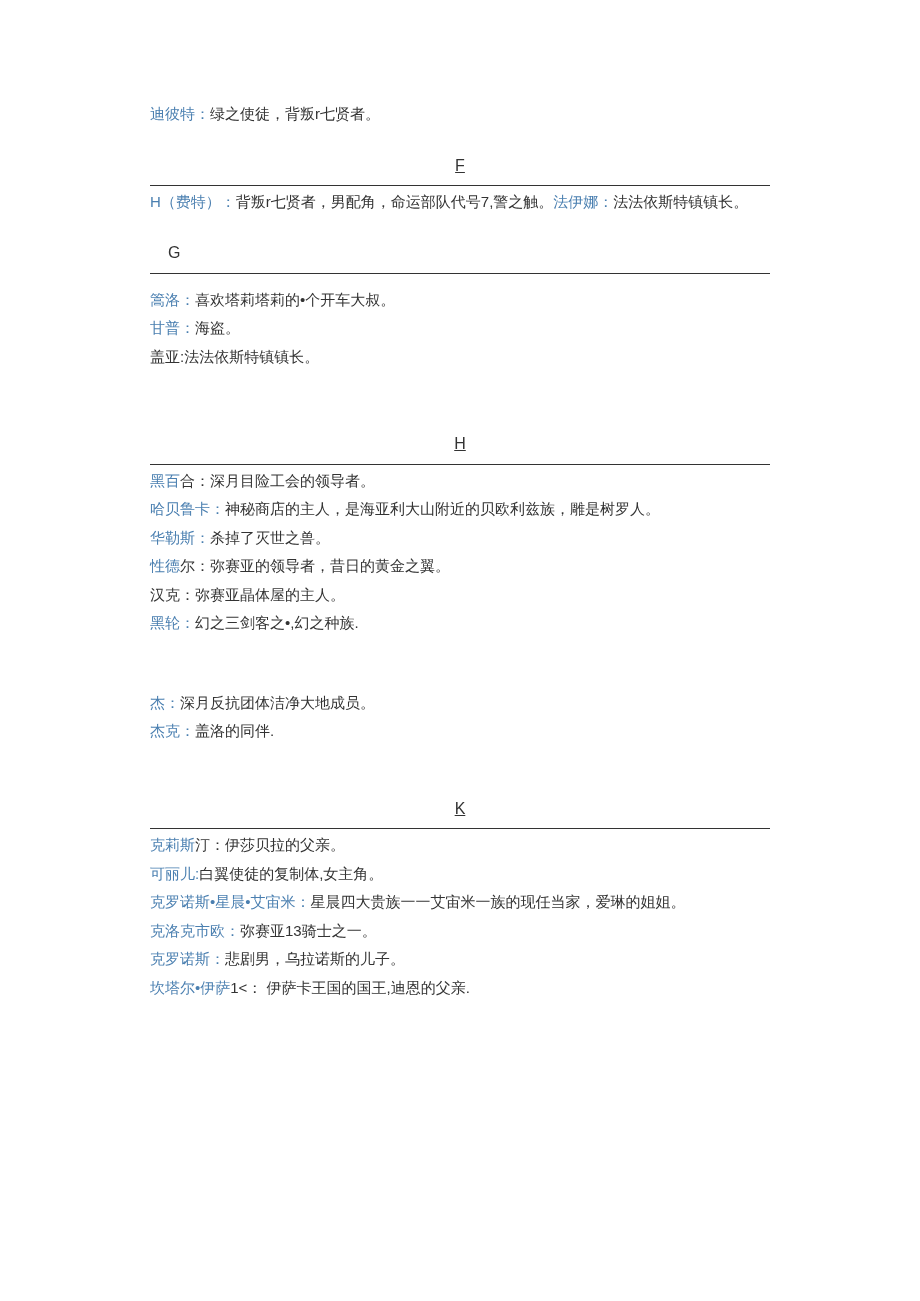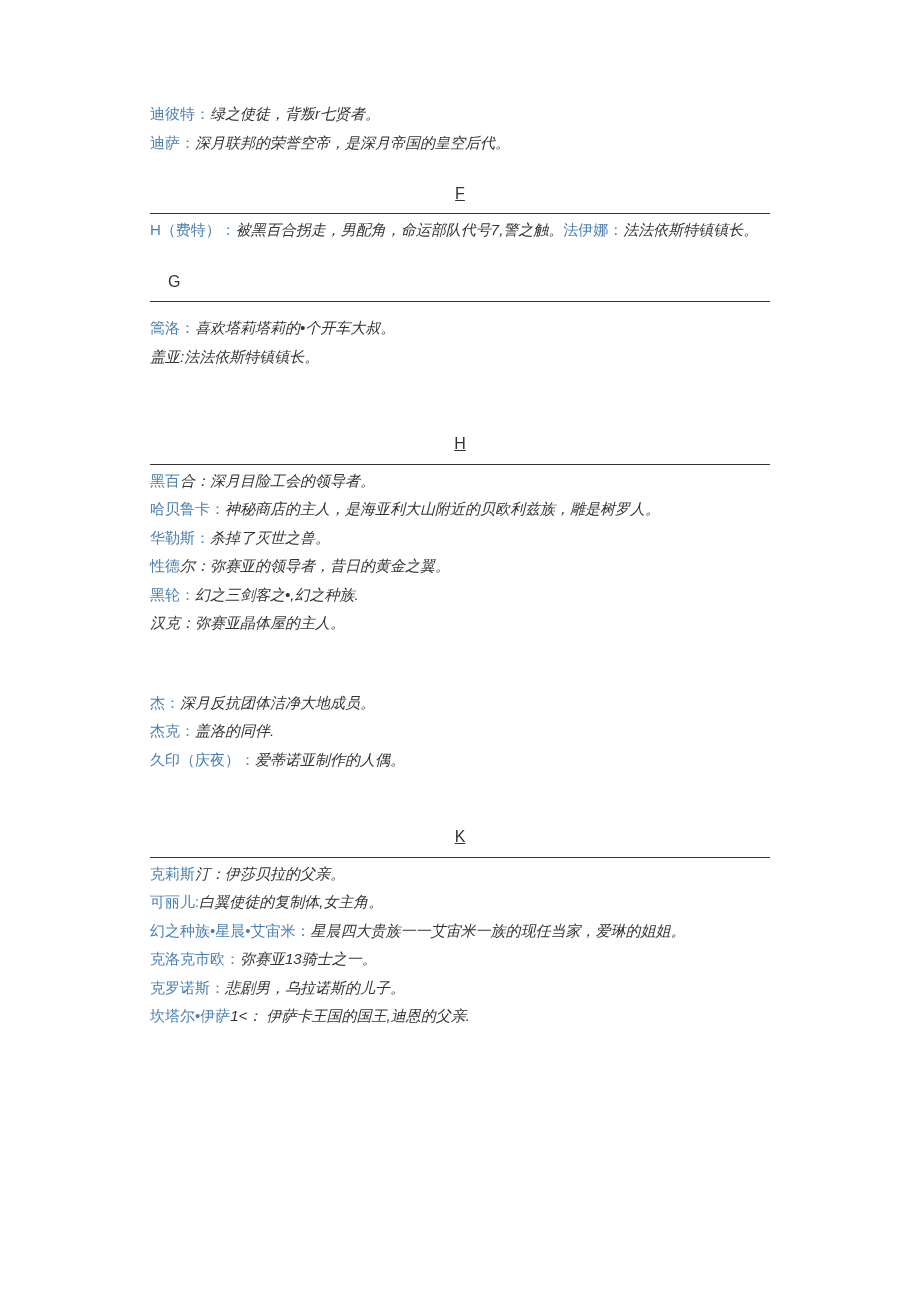--- a/index.html
+++ b/index.html
@@ -7,21 +7,21 @@
       font-family: "Microsoft YaHei", "SimSun", sans-serif;
       font-size: 15px;
       line-height: 1.9;
       color: #333;
       background: #fff;
       padding: 100px 150px 40px 150px;
       width: 920px;
     }
     .entry { margin-bottom: 0; }
     .link { color: #4a7fb0; text-align: center; }
-    .text { color: #333; font-style: italic; }
+    .text { color: #333; }
     .section-letter {
       text-align: center;
       font-size: 16px;
       text-decoration: underline;
       margin-top: 22px;
       margin-bottom: 4px;
       color: #333;
     }
     .section-letter-left {
       text-align: left;
@@ -37,59 +37,58 @@
       margin: 0 0 2px 0;
     }
     .block { margin-bottom: 6px; }
     .inline-para { }
   </style>
 </head>
 <body>
 
 <div class="block">
   <div class="entry"><span class="link">迪彼特：</span><span class="text">绿之使徒，背叛r七贤者。</span></div>
-  <div class="entry"><span class="link">迪萨：</span><span class="text">深月联邦的荣誉空帝，是深月帝国的皇空后代。</span></div>
 </div>
 
 <div class="section-letter">F</div>
 <hr class="hr">
 <div class="block inline-para">
-  <span class="link">H（费特）：</span><span class="text">被黑百合拐走，男配角，命运部队代号7,警之触。</span><span class="link">法伊娜：</span><span class="text">法法依斯特镇镇长。</span>
+  <span class="link">H（费特）：</span><span class="text">背叛r七贤者，男配角，命运部队代号7,警之触。</span><span class="link">法伊娜：</span><span class="text">法法依斯特镇镇长。</span>
 </div>
 
 <div class="section-letter-left">G</div>
 <hr class="hr">
 <div style="height:10px"></div>
 <div class="block">
   <div class="entry"><span class="link">篙洛：</span><span class="text">喜欢塔莉塔莉的•个开车大叔。</span></div>
+  <div class="entry"><span class="link">甘普：</span><span class="text">海盗。</span></div>
   <div class="entry"><span class="text">盖亚:法法依斯特镇镇长。</span></div>
 </div>
 
 <div style="height:30px"></div>
 <div class="section-letter">H</div>
 <hr class="hr">
 <div class="block">
   <div class="entry"><span class="link">黑百</span><span class="text">合：深月目险工会的领导者。</span></div>
   <div class="entry"><span class="link">哈贝鲁卡：</span><span class="text">神秘商店的主人，是海亚利大山附近的贝欧利兹族，雕是树罗人。</span></div>
   <div class="entry"><span class="link">华勒斯：</span><span class="text">杀掉了灭世之兽。</span></div>
   <div class="entry"><span class="link">性德</span><span class="text">尔：弥赛亚的领导者，昔日的黄金之翼。</span></div>
+  <div class="entry"><span class="text">汉克：弥赛亚晶体屋的主人。</span></div>
   <div class="entry"><span class="link">黑轮：</span><span class="text">幻之三剑客之•,幻之种族.</span></div>
-  <div class="entry"><span class="text">汉克：弥赛亚晶体屋的主人。</span></div>
 </div>
 
 <div style="height:45px"></div>
 <div class="block">
   <div class="entry"><span class="link">杰：</span><span class="text">深月反抗团体洁净大地成员。</span></div>
   <div class="entry"><span class="link">杰克：</span><span class="text">盖洛的同伴.</span></div>
-  <div class="entry"><span class="link">久印（庆夜）：</span><span class="text">爱蒂诺亚制作的人偶。</span></div>
 </div>
 
 <div style="height:20px"></div>
 <div class="section-letter">K</div>
 <hr class="hr">
 <div class="block">
   <div class="entry"><span class="link">克莉斯</span><span class="text">汀：伊莎贝拉的父亲。</span></div>
   <div class="entry"><span class="link">可丽儿:</span><span class="text">白翼使徒的复制体,女主角。</span></div>
-  <div class="entry"><span class="link">幻之种族•星晨•艾宙米：</span><span class="text">星晨四大贵族一一艾宙米一族的现任当家，爱琳的姐姐。</span></div>
+  <div class="entry"><span class="link">克罗诺斯•星晨•艾宙米：</span><span class="text">星晨四大贵族一一艾宙米一族的现任当家，爱琳的姐姐。</span></div>
   <div class="entry"><span class="link">克洛克市欧：</span><span class="text">弥赛亚13骑士之一。</span></div>
   <div class="entry"><span class="link">克罗诺斯：</span><span class="text">悲剧男，乌拉诺斯的儿子。</span></div>
   <div class="entry"><span class="link">坎塔尔•伊萨</span><span class="text">1&lt;： 伊萨卡王国的国王,迪恩的父亲.</span></div>
 </div>
 
 </body></html>

